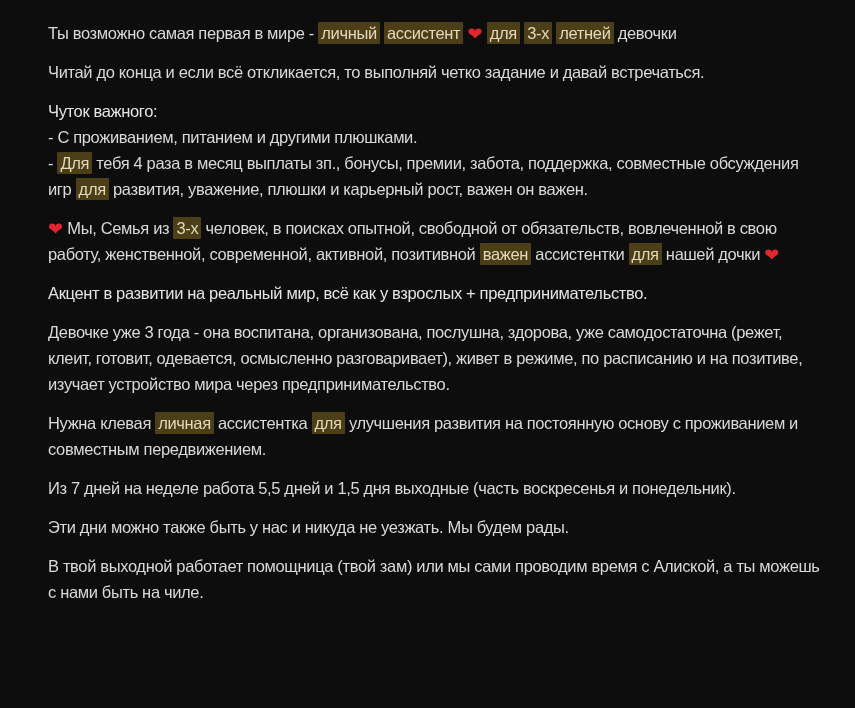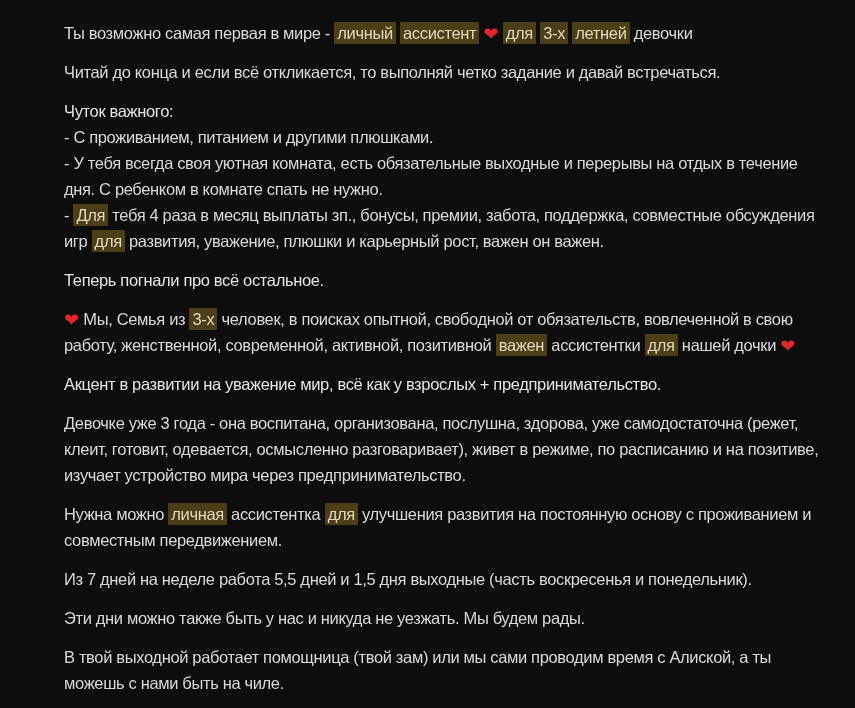--- a/index.html
+++ b/index.html
@@ -16,21 +16,21 @@
     font-family:"Liberation Sans","DejaVu Sans",sans-serif;
     overflow:hidden;
   }
   .page{
     box-sizing:border-box;
     width:855px;height:708px;
     padding:20px 30px 0 48px;
     overflow:hidden;
   }
   .para{
-    margin:0 0 13px 16px;
+    margin:0 0 13px 0;
     color:var(--text);
     font-size:16.5px;
     line-height:26px;
     letter-spacing:-0.35px;
   }
   .line{display:block;}
   .line.bold{font-weight:400;color:#e4e4e4;}
   .hl{
     background:var(--hl-bg);
     color:var(--hl-text);
@@ -51,37 +51,33 @@
 <div class="page">
     <div class="para">
       <div class="line"><span>Ты возможно самая первая в мире - </span><span class="hl">личный</span><span> </span><span class="hl">ассистент</span><span> </span><span class="heart">❤</span><span> </span><span class="hl">для</span><span> </span><span class="hl">3-х</span><span> </span><span class="hl">летней</span><span> девочки</span></div>
     </div>
     <div class="para">
       <div class="line"><span>Читай до конца и если всё откликается, то выполняй четко задание и давай встречаться.</span></div>
     </div>
     <div class="para">
       <div class="line bold"><span>Чуток важного:</span></div>
       <div class="line"><span>- С проживанием, питанием и другими плюшками.</span></div>
-      <div class="line"><span>- У тебя всегда своя уютная комната, есть обязательные выходные и перерывы на отдых в течение дня. С ребенком в комнате спать не нужно.</span></div>
       <div class="line"><span>- </span><span class="hl">Для</span><span> тебя 4 раза в месяц выплаты зп., бонусы, премии, забота, поддержка, совместные обсуждения игр </span><span class="hl">для</span><span> развития, уважение, плюшки и карьерный рост, важен он важен.</span></div>
-    </div>
-    <div class="para">
-      <div class="line bold"><span>Теперь погнали про всё остальное.</span></div>
     </div>
     <div class="para">
       <div class="line"><span class="heart">❤</span><span> Мы, Семья из </span><span class="hl">3-х</span><span> человек, в поисках опытной, свободной от обязательств, вовлеченной в свою работу, женственной, современной, активной, позитивной </span><span class="hl">важен</span><span> ассистентки </span><span class="hl">для</span><span> нашей дочки </span><span class="heart">❤</span></div>
     </div>
     <div class="para">
-      <div class="line bold"><span>Акцент в развитии на уважение мир, всё как у взрослых + предпринимательство.</span></div>
+      <div class="line bold"><span>Акцент в развитии на реальный мир, всё как у взрослых + предпринимательство.</span></div>
     </div>
     <div class="para">
       <div class="line"><span>Девочке уже 3 года - она воспитана, организована, послушна, здорова, уже самодостаточна (режет, клеит, готовит, одевается, осмысленно разговаривает), живет в режиме, по расписанию и на позитиве, изучает устройство мира через предпринимательство.</span></div>
     </div>
     <div class="para">
-      <div class="line"><span>Нужна можно </span><span class="hl">личная</span><span> ассистентка </span><span class="hl">для</span><span> улучшения развития на постоянную основу с проживанием и совместным передвижением.</span></div>
+      <div class="line"><span>Нужна клевая </span><span class="hl">личная</span><span> ассистентка </span><span class="hl">для</span><span> улучшения развития на постоянную основу с проживанием и совместным передвижением.</span></div>
     </div>
     <div class="para">
       <div class="line"><span>Из 7 дней на неделе работа 5,5 дней и 1,5 дня выходные (часть воскресенья и понедельник).</span></div>
     </div>
     <div class="para">
       <div class="line"><span>Эти дни можно также быть у нас и никуда не уезжать. Мы будем рады.</span></div>
     </div>
     <div class="para">
       <div class="line"><span>В твой выходной работает помощница (твой зам) или мы сами проводим время с Алиской, а ты можешь с нами быть на чиле.</span></div>
     </div>

